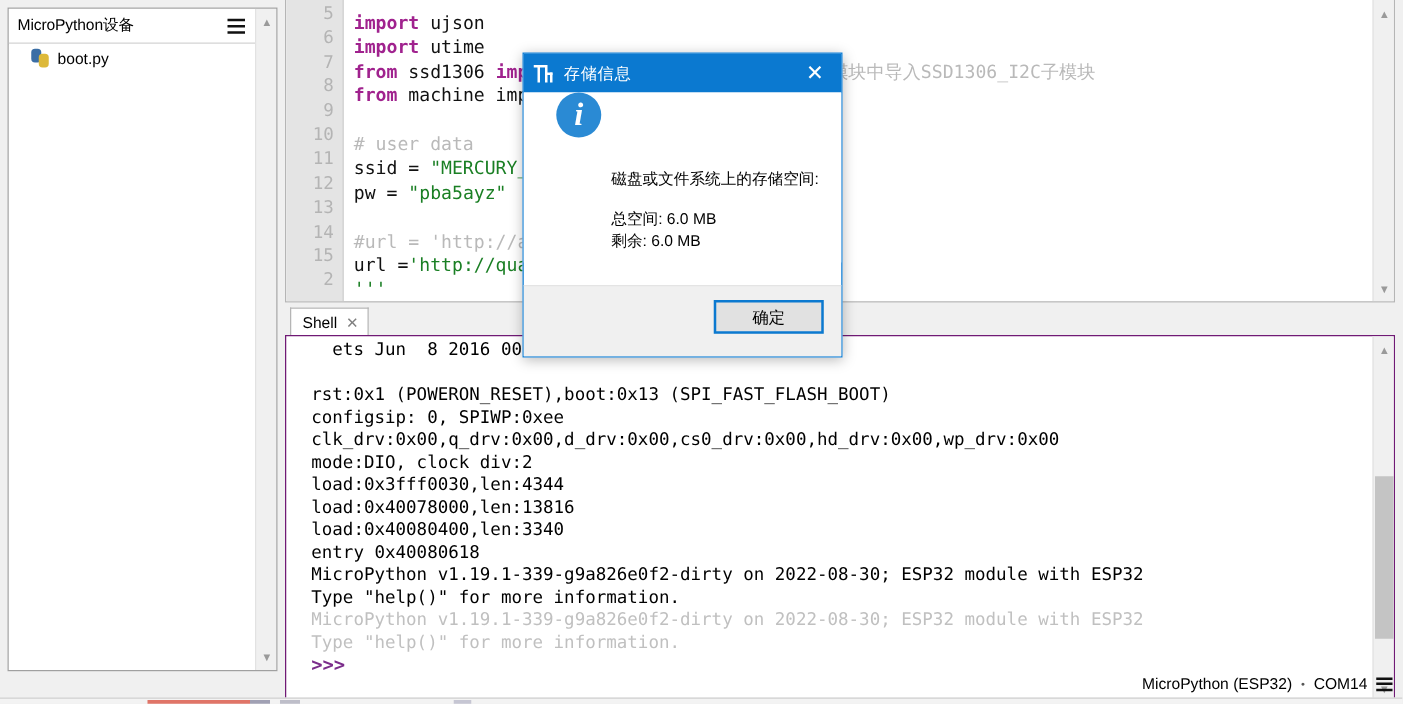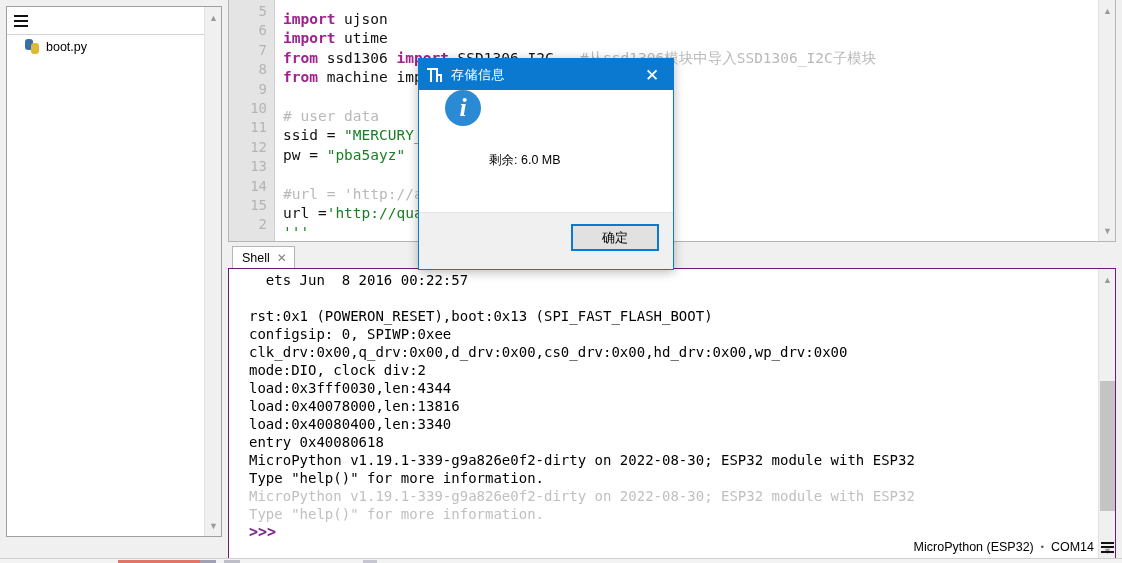--- a/index.html
+++ b/index.html
@@ -217,22 +217,22 @@
     background:#f3f3f3; border-top:1px solid #cfcfcf;
   }
   #tb-red { position:absolute; left:118px; top:1px; width:82px; height:4px; background:#d94b3a; opacity:.75;}
   #tb-a { position:absolute; left:200px; top:1px; width:16px; height:4px; background:#6b6b8a; opacity:.6;}
   #tb-b { position:absolute; left:224px; top:1px; width:16px; height:4px; background:#8a8aa0; opacity:.5;}
   #tb-c { position:absolute; left:363px; top:1px; width:14px; height:4px; background:#9a9ab4; opacity:.5;}
 
   
   #dialog {
     position: absolute;
-    left: 418px; top: 58px;
-    width: 256px; height: 212px;
+    left: 418px; top: 42px;
+    width: 256px; height: 244px;
     background: #ffffff;
     border: 1px solid #0a7bd4;
     box-shadow: 0 2px 10px rgba(0,0,0,0.28);
     padding-left: 26px;
   }
   #dlg-titlebar {
     position: absolute; left:0; top:0;
     width: 100%; height: 31px;
     background: #0b79d0;
     display: flex; align-items: center;
@@ -319,20 +319,21 @@
   }
 </style>
 </head>
 <body>
 
 <div id="app">
 
   <div id="sidebar">
 
     <div id="sidebar-header">
+      <span id="sidebar-title">MicroPython设备</span>
       <span id="sidebar-menu-icon">
           <i></i>
           <i></i>
           <i></i>
         </span>
     </div>
 
     <div id="file-list">
       <div class="file-row">
         <span class="py-icon">
@@ -415,20 +416,25 @@
         <span class="bar h-mid"></span>
         <span class="bar h-stem2"></span>
       </span>
       <span id="dlg-title">存储信息</span>
       <span id="dlg-close">✕</span>
     </div>
 
     <div id="dlg-body">
       <div id="dlg-info-icon">i</div>
       <div id="dlg-texts">
+        <div id="dlg-heading">磁盘或文件系统上的存储空间:</div>
+        <div class="dlg-stat">
+          <span>总空间:</span>
+          <span>6.0 MB</span>
+        </div>
         <div class="dlg-stat">
           <span>剩余:</span>
           <span>6.0 MB</span>
         </div>
       </div>
     </div>
 
     <div id="dlg-footer">
       <div id="dlg-ok">确定</div>
     </div>

